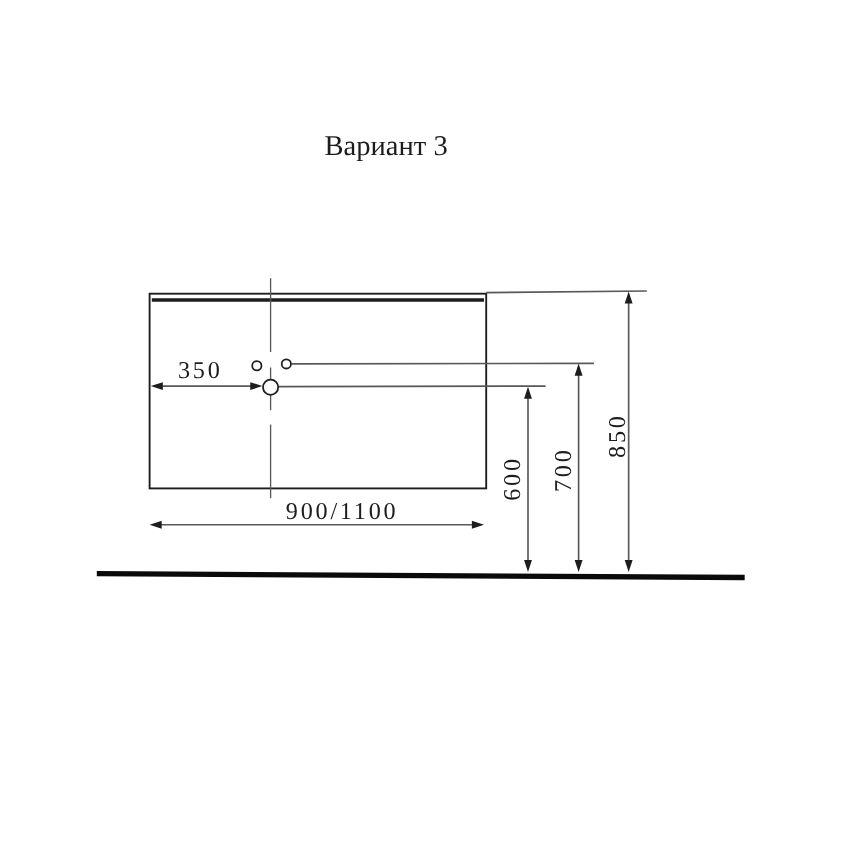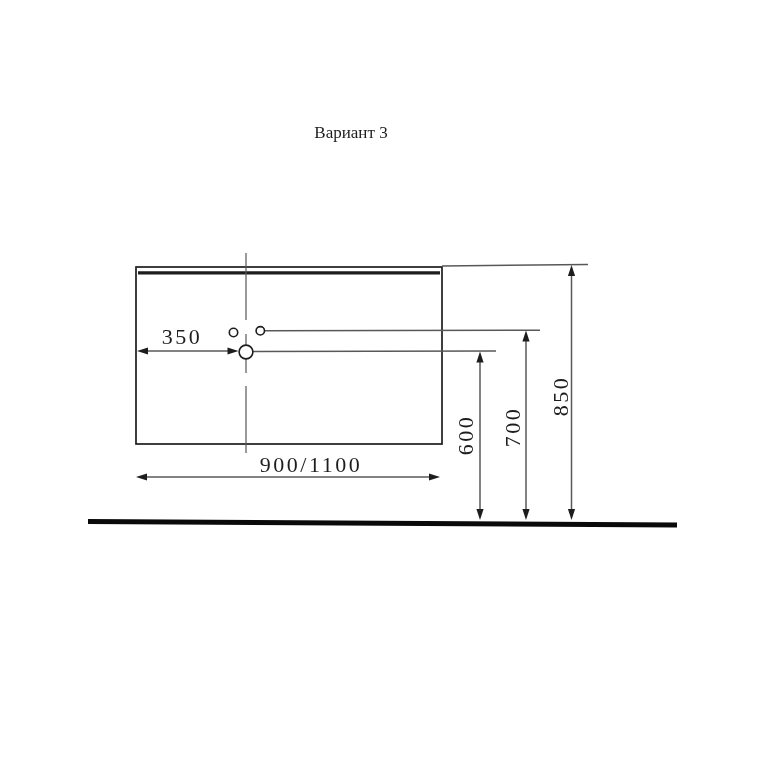--- a/index.html
+++ b/index.html
@@ -16,21 +16,21 @@
     height: 768px;
     background: var(--paper);
     overflow: hidden;
     font-family: "Liberation Serif", serif;
   }
   .title {
     position: absolute;
     left: 351px;
     top: 123px;
     transform: translateX(-50%);
-    font-size: 17px;
+    font-size: 26px;
     line-height: 19px;
     color: var(--ink);
     white-space: nowrap;
   }
   .drawing { position: absolute; inset: 0; }
 
   svg .edge   { fill: none; stroke: var(--ink); stroke-width: 1.7; }
   svg .band   { stroke: var(--ink); stroke-width: 3.2; }
   svg .cline  { stroke: var(--line); stroke-width: 1.2; }
   svg .leader { stroke: var(--line); stroke-width: 1.5; fill: none; }

